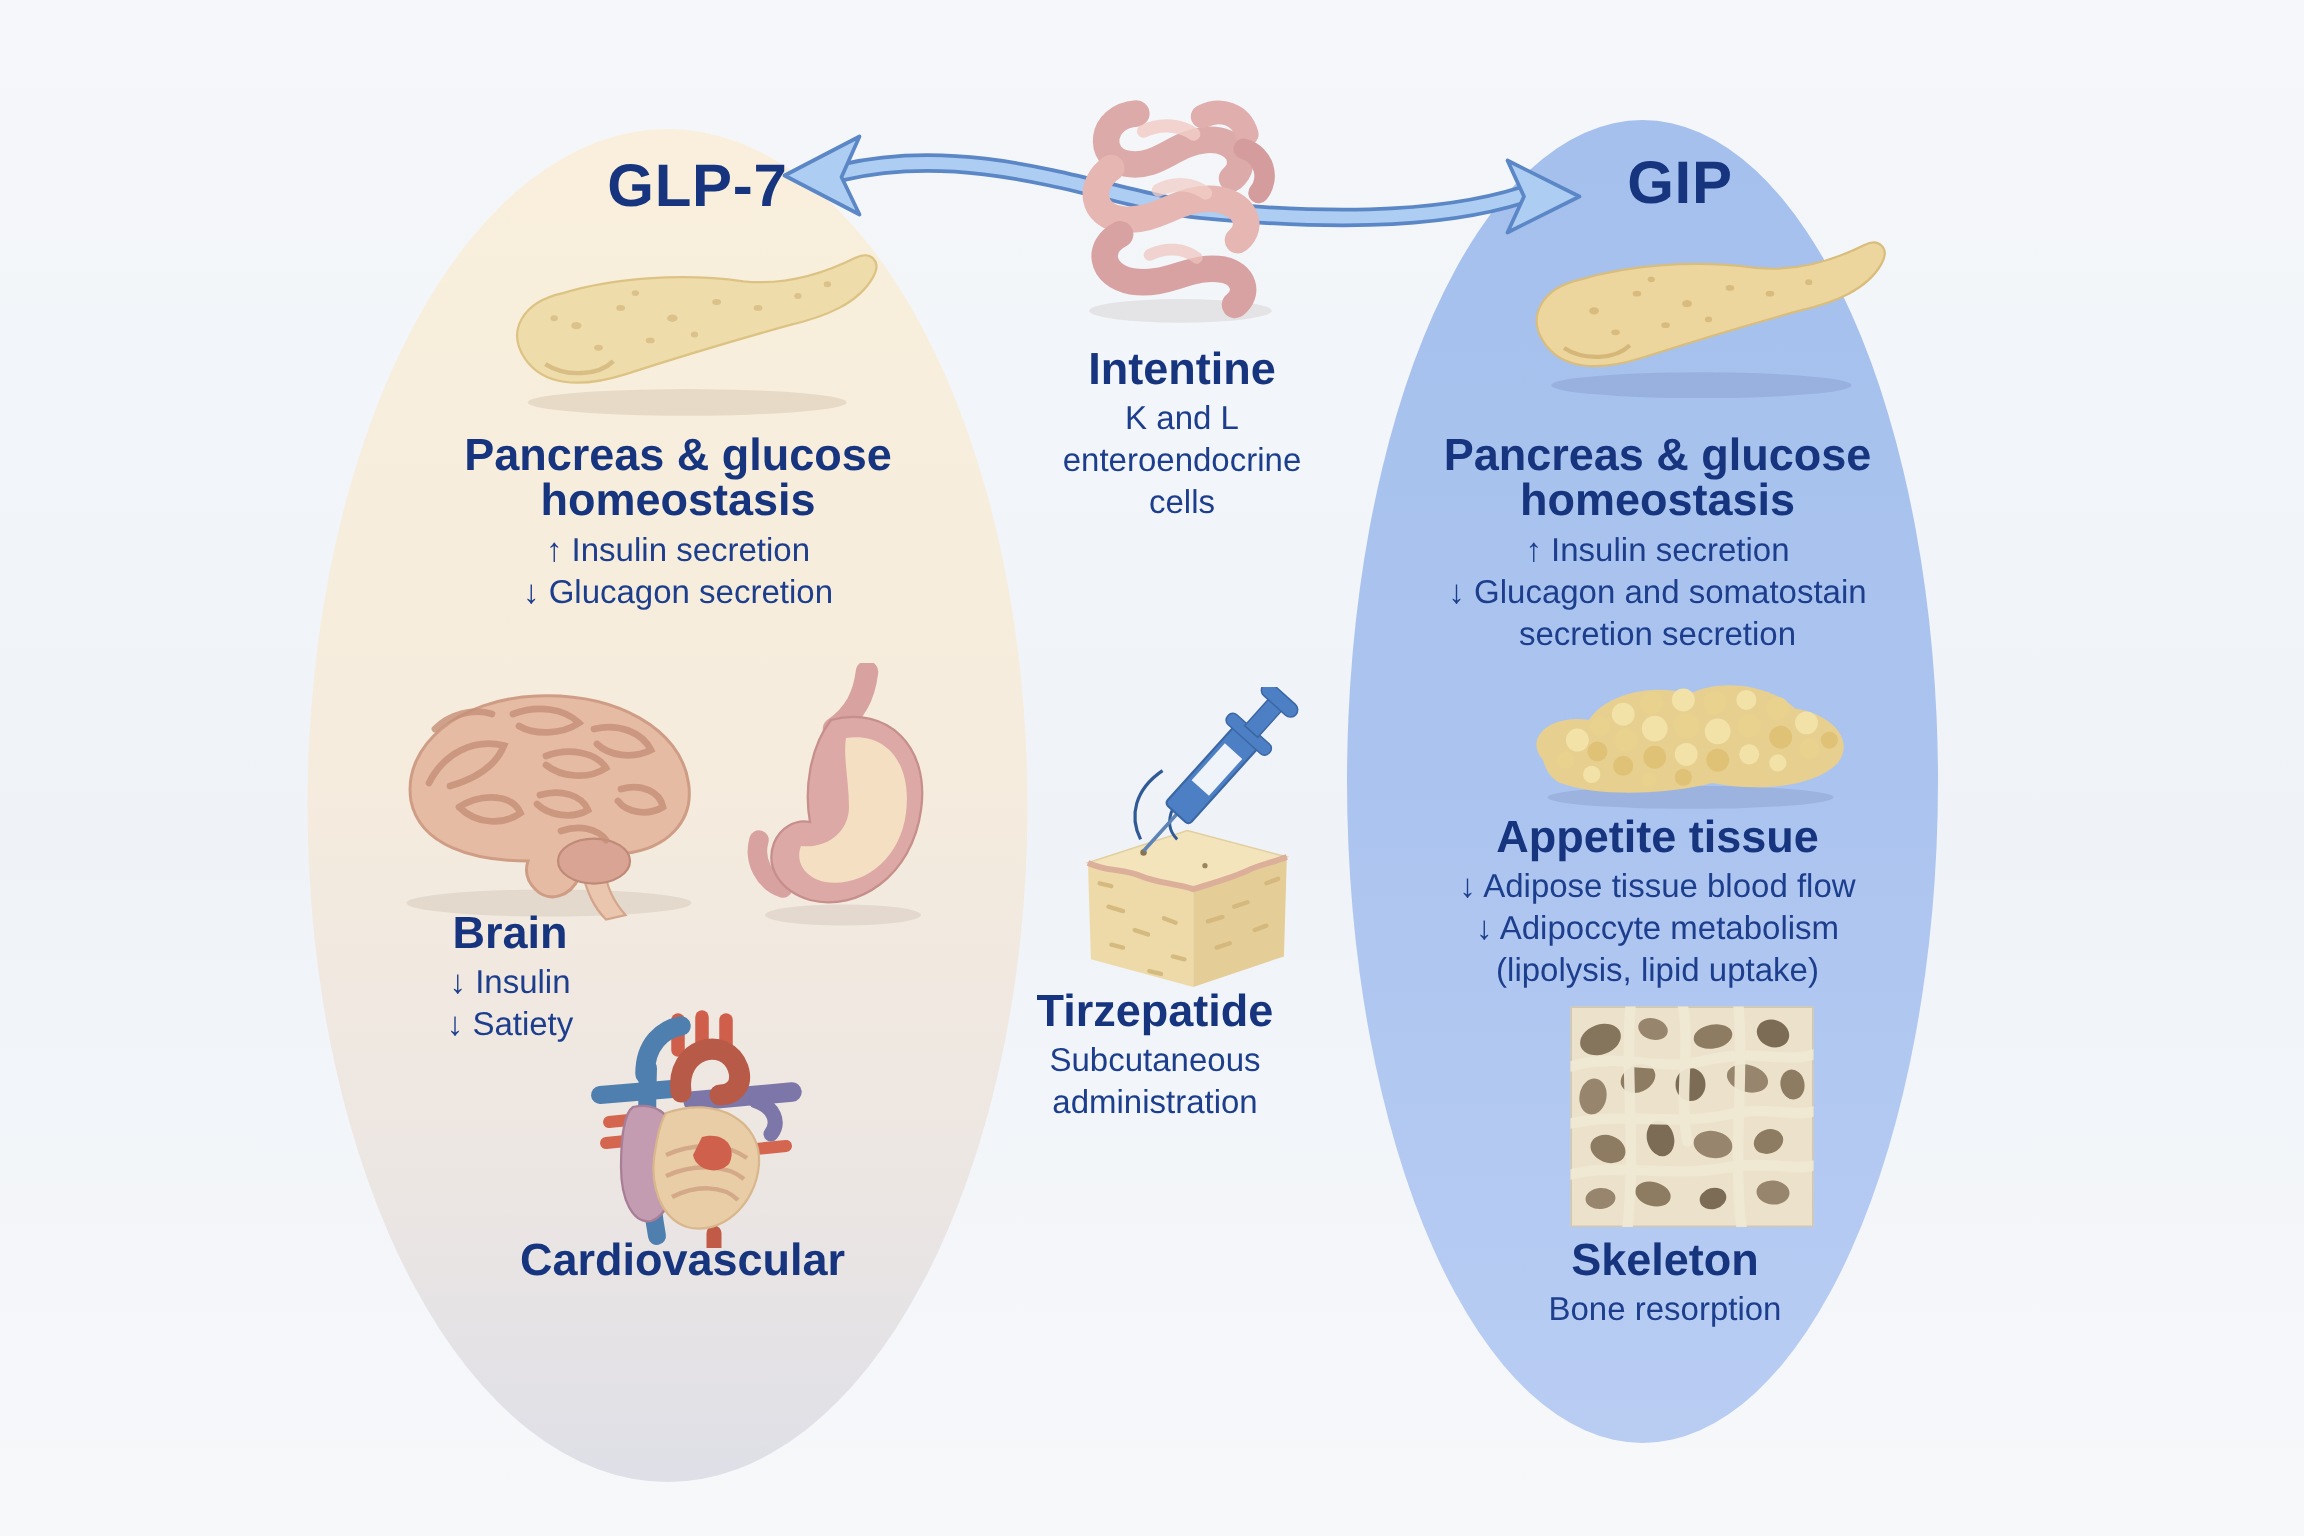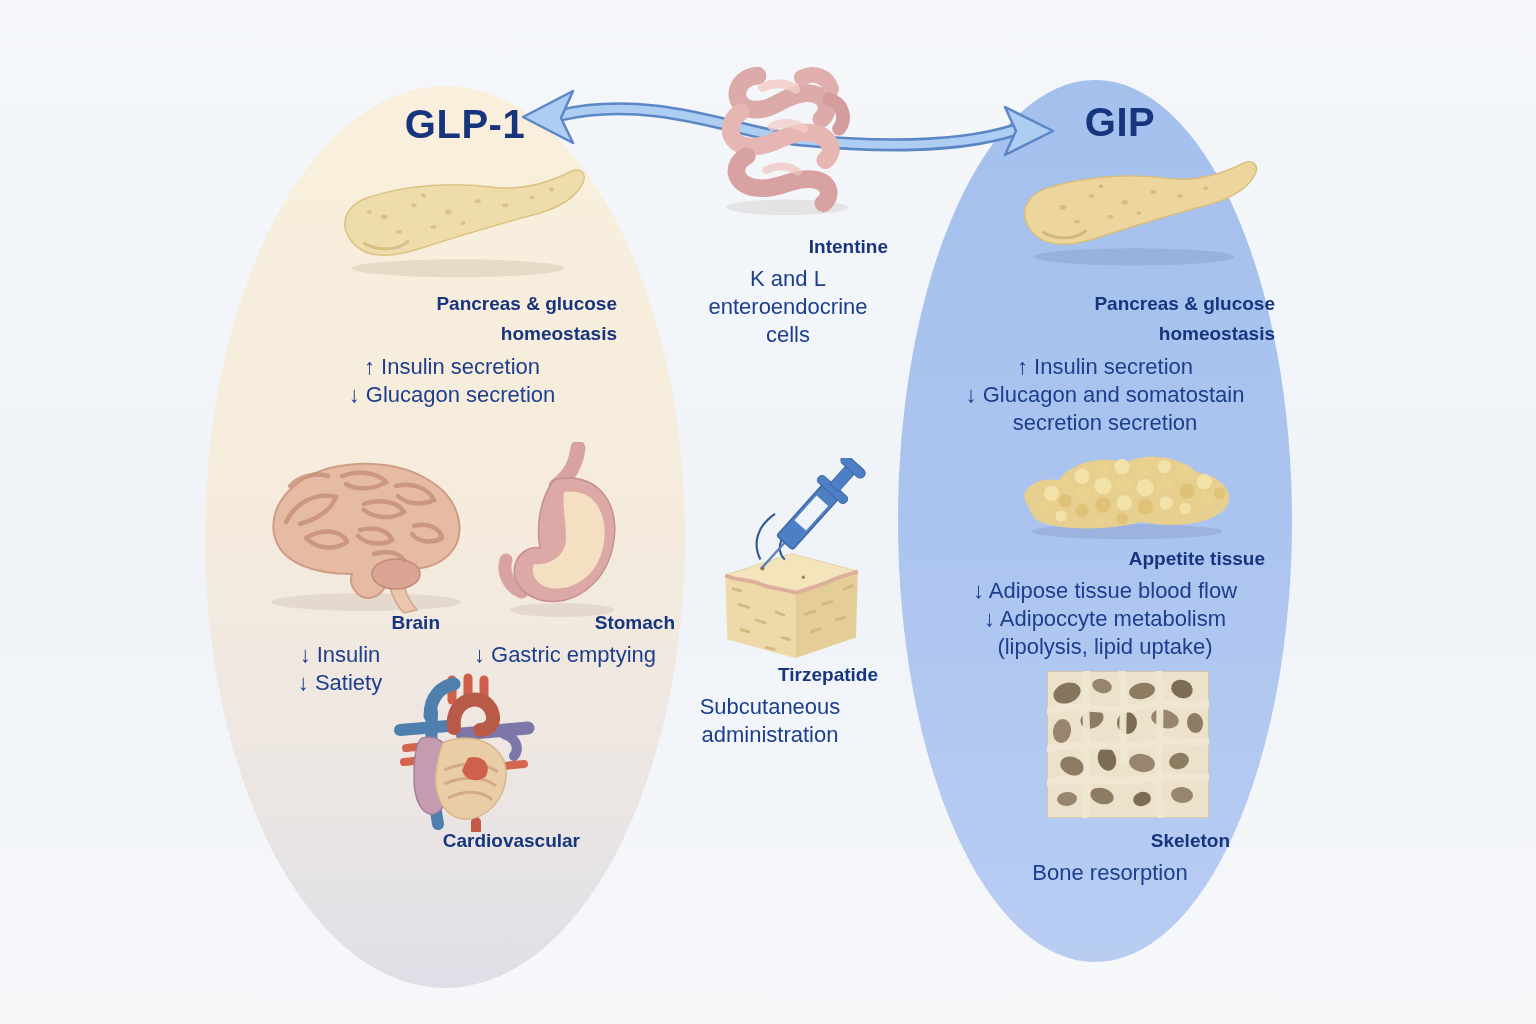--- a/index.html
+++ b/index.html
@@ -16,21 +16,21 @@
     background:linear-gradient(180deg,#f9efdc 0%,#f6ecdd 45%,#ece6e3 78%,#dedfe7 100%);
   }
   .ellipse-gip {
     left:898px; top:80px; width:394px; height:882px;
     background:linear-gradient(180deg,#a5c0ed 0%,#abc4ef 50%,#b9cdf3 100%);
   }
   svg.illo { position:absolute; z-index:2; }
   .arrow-svg { position:absolute; left:505px; top:85px; z-index:1; }
   .tblock { position:absolute; z-index:3; text-align:center; font-size:22px; line-height:28px; }
   .title { font-size:40px; font-weight:bold; line-height:44px; letter-spacing:0.5px; color:#17357f; }
-  .h2 { font-size:19px; font-weight:bold; line-height:30px; color:#17357f; margin-bottom:3px;text-align:right; }
+  .h2 { font-size:30px; font-weight:bold; line-height:30px; color:#17357f; margin-bottom:3px; }
   .fx { color:#1c3e8c; }
 </style>
 </head>
 <body>
 
 <div class="stage">
 
   <div class="ellipse ellipse-glp1"></div>
   <div class="ellipse ellipse-gip"></div>
 
@@ -237,43 +237,39 @@
     <g fill="none" stroke="#f0e8d2" stroke-width="7" stroke-linecap="round" opacity="0.95">
       <path d="M0,40 C30,30 60,44 90,36 C120,28 145,38 162,32"></path>
       <path d="M0,78 C35,70 70,80 105,72 C130,66 150,74 162,70"></path>
       <path d="M0,112 C30,104 65,114 100,108 C130,102 150,110 162,106"></path>
       <path d="M40,0 C36,40 44,90 38,147"></path>
       <path d="M112,0 C116,44 108,100 114,147"></path>
       <path d="M75,0 C80,30 72,60 78,90"></path>
     </g>
   </svg>
 
-  <div class="tblock title" style="left:330px; top:102px; width:270px;">GLP-1</div>
+  <div class="tblock title" style="left:330px; top:102px; width:270px;">GLP-7</div>
 
   <div class="tblock" style="left:287px; top:289px; width:330px;">
     <div class="h2" style="margin-bottom:0;">
       <div>Pancreas &amp; glucose</div>
       <div>homeostasis</div>
     </div>
     <div class="fx" style="margin-top:4px;">
       <div>↑ Insulin secretion</div>
       <div>↓ Glucagon secretion</div>
     </div>
   </div>
 
   <div class="tblock" style="left:240px; top:608px; width:200px;">
     <div class="h2">Brain</div>
     <div class="fx">↓ Insulin</div>
     <div class="fx">↓ Satiety</div>
   </div>
 
-  <div class="tblock" style="left:455px; top:608px; width:220px;">
-    <div class="h2">Stomach</div>
-    <div class="fx">↓ Gastric emptying</div>
-  </div>
 
   <div class="tblock" style="left:330px; top:826px; width:250px;">
     <div class="h2">Cardiovascular</div>
   </div>
 
   <div class="tblock" style="left:688px; top:232px; width:200px;">
     <div class="h2">Intentine</div>
     <div class="fx">K and L</div>
     <div class="fx">enteroendocrine</div>
     <div class="fx">cells</div>

